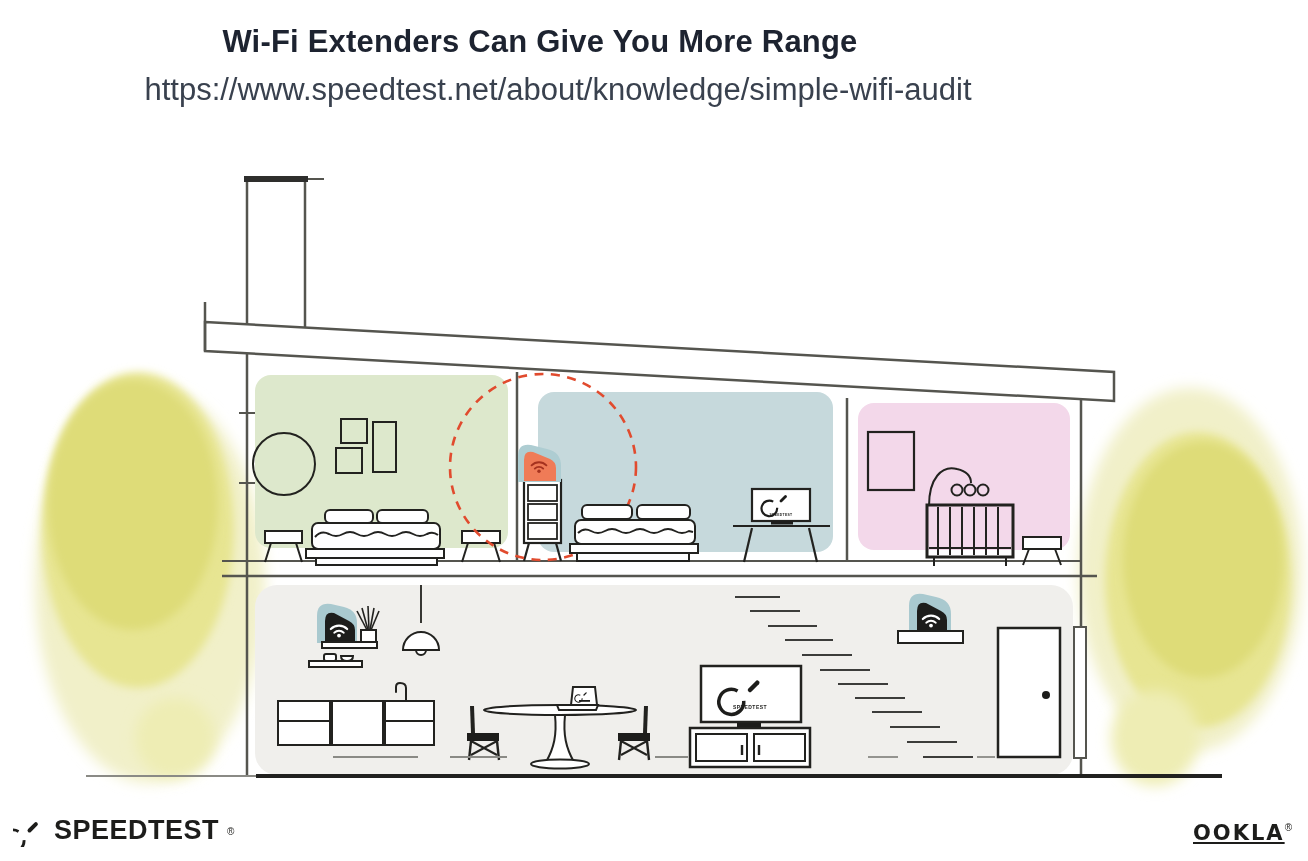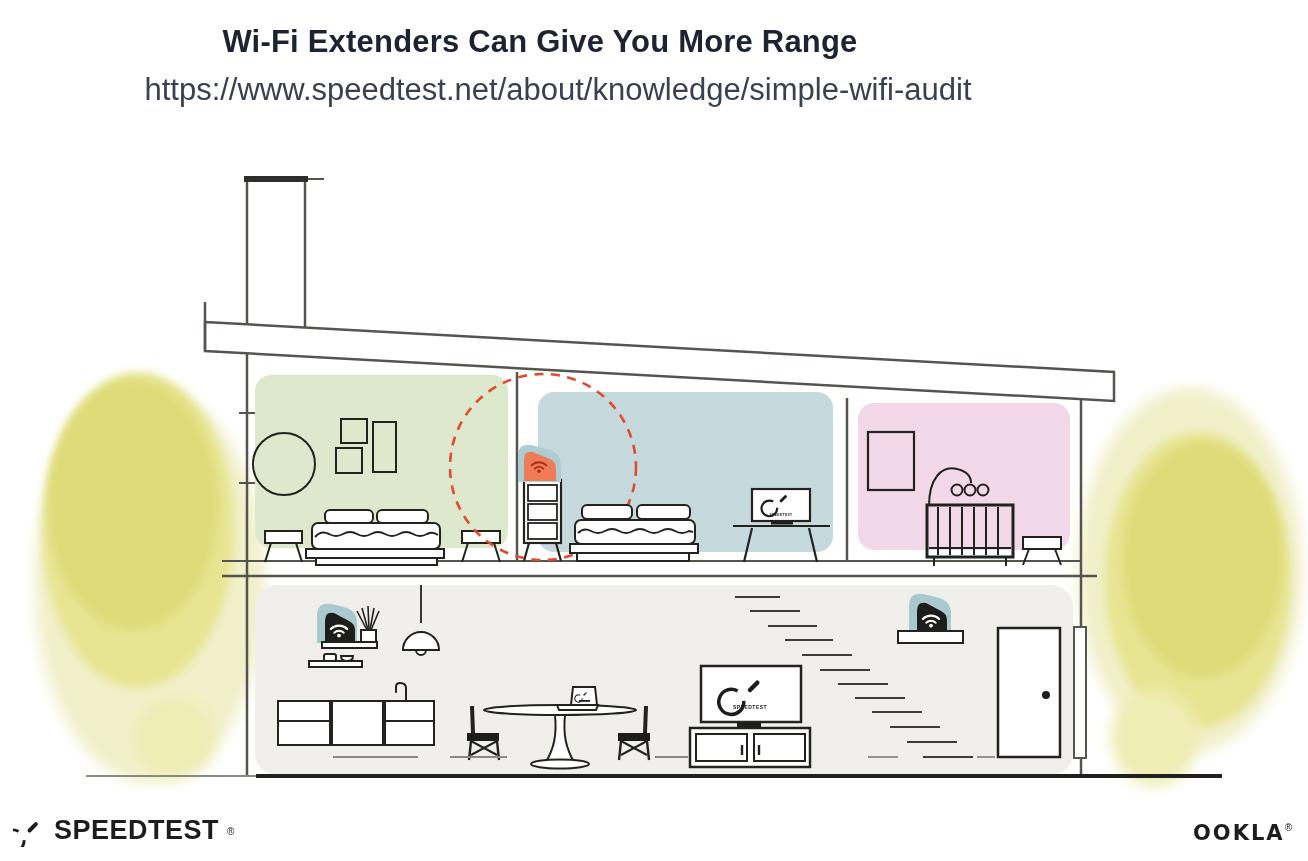--- a/index.html
+++ b/index.html
@@ -21,20 +21,21 @@
     gap:8px; color:#1d1d1b;
   }
   .footer-speedtest .word { font-size:27px; font-weight:700; letter-spacing:0.5px; }
   .footer-ookla {
     position:absolute; right:16px; bottom:16px; display:flex; align-items:flex-start;
     color:#1d1d1b;
   }
   .footer-ookla .word {
     font-size:21px; font-weight:700; letter-spacing:2px;
     font-family:"DejaVu Sans", sans-serif;
+    text-decoration:underline;
   }
   .reg { font-size:10px; margin-top:1px; }
 </style>
 </head>
 <body>
 
 <div class="title">Wi-Fi Extenders Can Give You More Range</div>
 <div class="url">https://www.speedtest.net/about/knowledge/simple-wifi-audit</div>
 
 <svg class="scene" width="1308" height="861" viewBox="0 0 1308 861" xmlns="http://www.w3.org/2000/svg">

